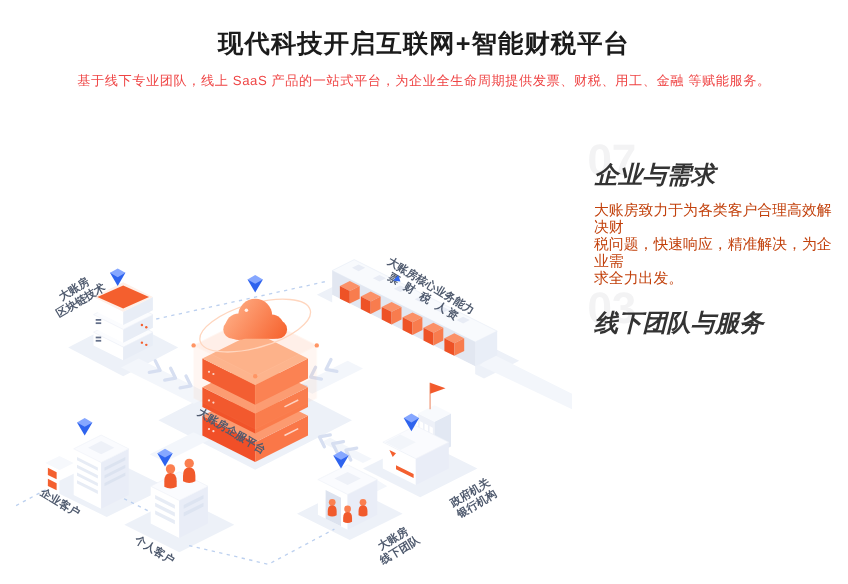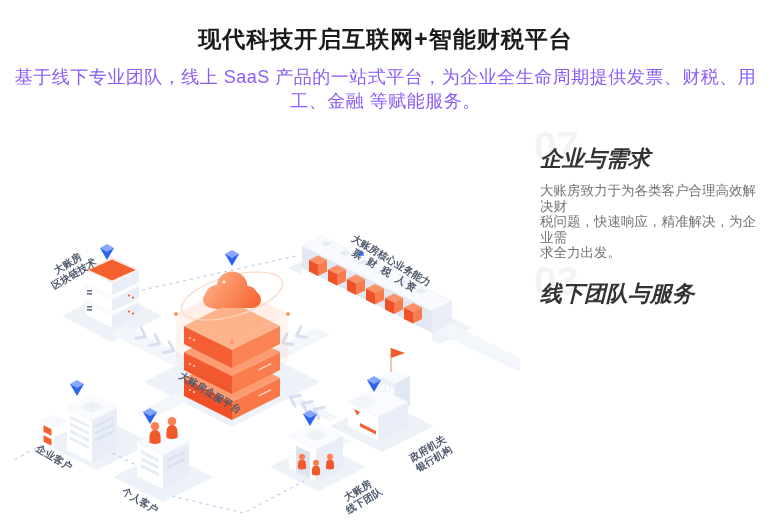--- a/index.html
+++ b/index.html
@@ -1,30 +1,30 @@
 <!DOCTYPE html>
 <html><head>
 <meta charset="utf-8">
 <style>
   html,body{margin:0;padding:0;background:#fff;}
   #page{position:relative;width:771px;height:531px;background:#ffffff;overflow:hidden;
         font-family:"Liberation Sans","DejaVu Sans",sans-serif;}
   
   .hero{position:absolute;top:24px;left:0;width:771px;text-align:center;}
   .hero-title{font-size:23px;font-weight:700;color:#1b1b1b;letter-spacing:1px;margin:0;}
-  .hero-subtitle{margin:10px 0 0 0;font-size:18px;color:#8b5cf6;letter-spacing:.5px;}
+  .hero-subtitle{margin:10px 0 0 0;font-size:12px;color:#ef4444;letter-spacing:.5px;}
   
   .features{position:absolute;left:540px;top:128px;width:228px;}
   .feature{position:relative;padding-top:18px;margin-bottom:2px;}
   .feature-number{position:absolute;top:-2px;left:-6px;font-size:40px;font-weight:700;
                   color:#f3f3f4;line-height:40px;z-index:0;}
   .feature-title{position:relative;z-index:1;margin:0 0 12px 0;font-size:22px;font-weight:600;
                  color:#333;line-height:25px;font-style:italic;}
   .feature-body{position:relative;z-index:1;margin:0;font-size:13.5px;line-height:15.5px;
-                color:#737373;white-space:pre-line;width:226px;}
+                color:#c2410c;white-space:pre-line;width:226px;}
   
   .diagram{position:absolute;left:0;top:230px;width:520px;height:301px;}
   .diagram svg{position:absolute;left:0;top:0;}
   .iso-label{position:absolute;font-size:10px;line-height:12px;font-weight:600;color:#4f5a6e;
              text-align:center;white-space:nowrap;transform:translate(-50%,-50%) rotate(var(--r));}
   .iso-label .l2{letter-spacing:2px;position:relative;}
   .cursor-icon{position:absolute;left:12px;top:13px;width:0;height:0;
                border-left:6px solid #2f66f2;border-top:3.5px solid transparent;
                border-bottom:3.5px solid transparent;transform:rotate(130deg);}
 </style>

